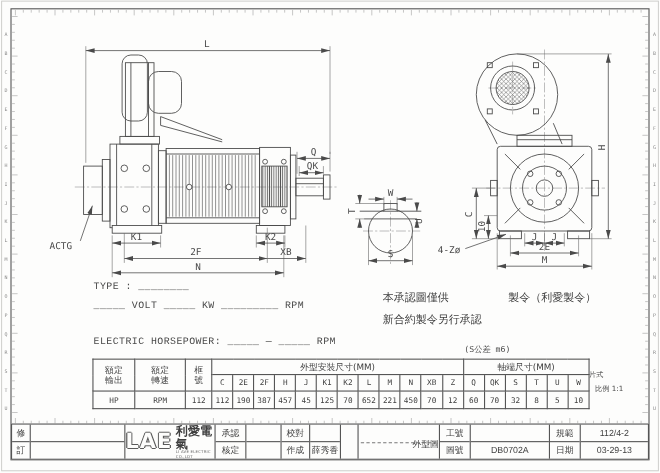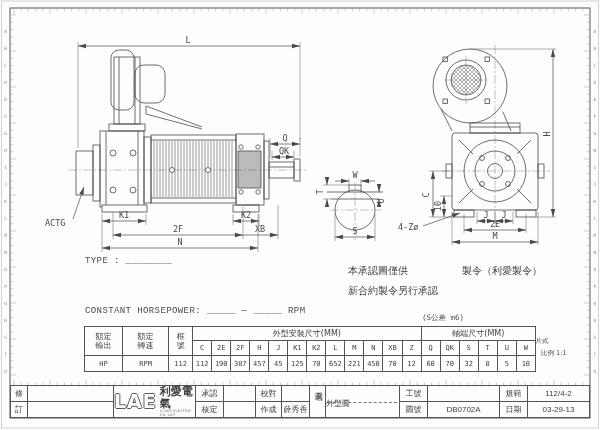--- a/index.html
+++ b/index.html
@@ -17,21 +17,21 @@
   #dim-table .cnbig{font-size:8px;white-space:pre-line;line-height:1.15}
   #dim-table .group{font-size:8px;height:13px}
   #dim-table .key{font-size:7px;height:14px;font-family:"DejaVu Sans Mono",monospace}
   #dim-table .val{font-size:7px;height:15px;font-family:"DejaVu Sans Mono",monospace}
   
   .tb{position:absolute;left:10px;top:385px;width:580px;height:33px;border:1px solid #555;display:flex;box-sizing:border-box;background:#fdfdfc;font-size:8px;color:#3f3f3f}
   .tb .col{display:flex;flex-direction:column;border-left:1px solid #555;box-sizing:border-box;flex:0 0 auto}
   .tb .col:first-child{border-left:none}
   .tb .cell{flex:1;display:flex;align-items:center;justify-content:center;box-sizing:border-box;white-space:nowrap;overflow:hidden}
   .tb .cell+.cell{border-top:1px solid #555}
-  .tb .span{flex:1;display:flex;align-items:center;justify-content:flex-start;overflow:hidden}
+  .tb .span{flex:1;display:flex;align-items:center;justify-content:flex-end;overflow:hidden}
   .vert{writing-mode:vertical-rl;text-orientation:upright;font-size:8px;letter-spacing:1px}
   .mono{font-family:Liberation Sans, sans-serif}
   .logo-cell{gap:3px}
   .lae{font-size:19px;font-weight:bold;color:#fdfdfc;letter-spacing:1px;text-shadow:-1px 0 #5a5a5a,1px 0 #5a5a5a,0 -1px #5a5a5a,0 1px #5a5a5a;line-height:1}
   .logo-right{display:flex;flex-direction:column;align-items:flex-start;line-height:1.1}
   .cnname{font-size:11px;font-weight:bold}
   .sub{font-size:3.5px;letter-spacing:.2px;color:#666}
   .name-val{position:relative;align-items:flex-start;padding-top:3px}
   .name-val::after{content:"";position:absolute;left:2px;right:2px;top:50%;border-top:1px dashed #777}
 </style>
@@ -564,21 +564,22 @@
     <text x="495" y="227">2E</text>
     <text x="495" y="239">M</text>
     <text x="355" y="178">W</text>
     <text x="323" y="192" transform="rotate(-90 323 192)">T</text>
     <text x="384" y="201" transform="rotate(-90 384 201)">U</text>
     <text x="355" y="234">S</text>
   </g>
 </svg>
 
 <div class="spec-line" style="top:256px">TYPE : ________</div>
-<div class="spec-line" style="top:306px">CONSTANT HORSEPOWER: _____ — _____ RPM</div>
+<div class="spec-line" style="top:273px">_____ VOLT _____ KW _________ RPM</div>
+<div class="spec-line" style="top:306px">ELECTRIC HORSEPOWER: _____ — _____ RPM</div>
 
 <div class="note" style="left:348px;top:264px">本承認圖僅供</div>
 <div class="note" style="left:462px;top:264px">製令（利愛製令）</div>
 <div class="note" style="left:348px;top:284px">新合約製令另行承認</div>
 <div class="small-note" style="left:422px;top:313px">(S公差 m6)</div>
 <div class="tiny-note" style="left:514px;top:337px">材質 積片式</div>
 <div class="tiny-note" style="left:541px;top:349px">比例 1:1</div>
 
 <div id="dim-table">
       <table>

